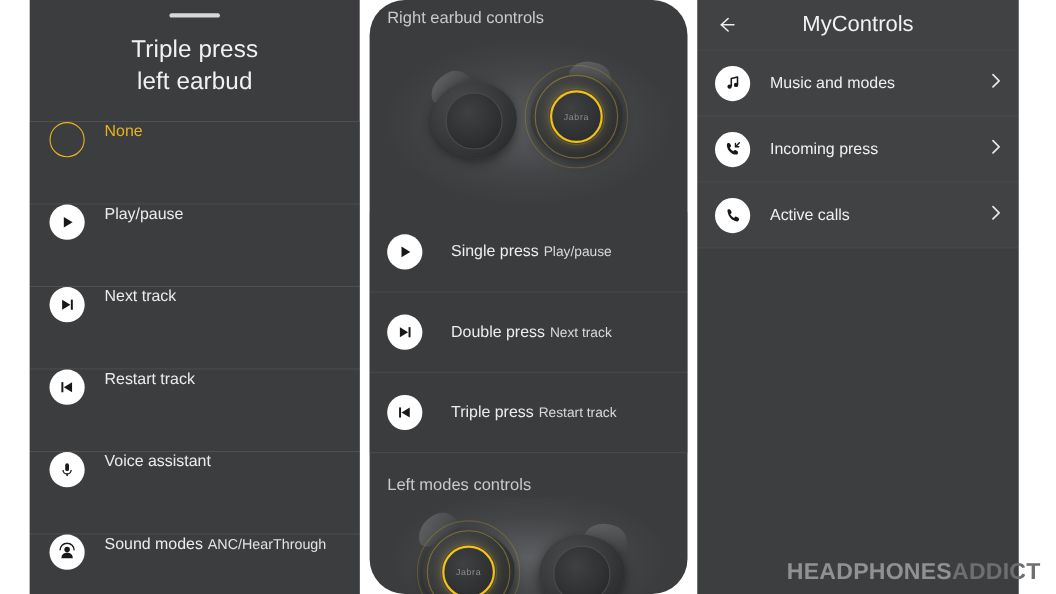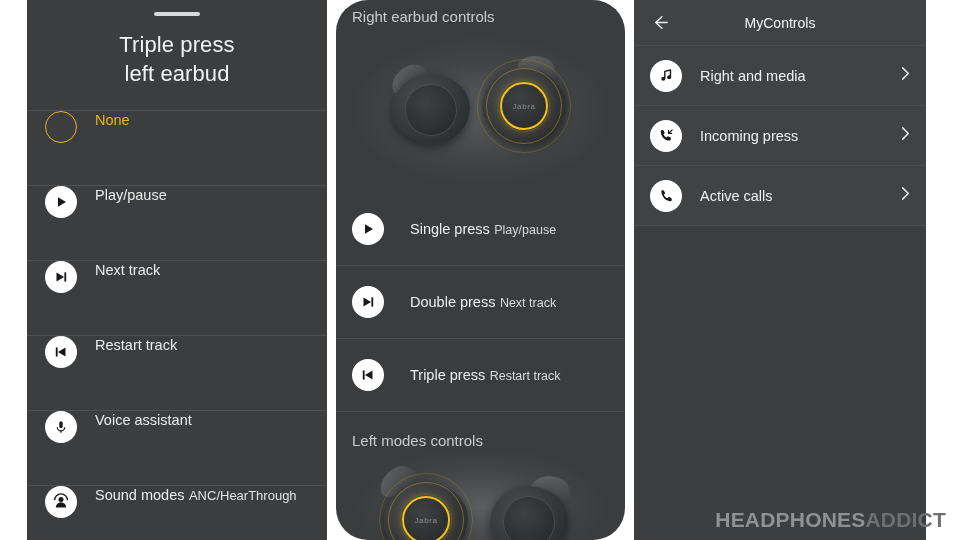--- a/index.html
+++ b/index.html
@@ -195,21 +195,21 @@
   .back-btn {
     width:40px; height:40px;
     display:flex; align-items:center; justify-content:center;
     margin-left:6px;
   }
   .app-title {
     position:absolute;
     left:0; right:0;
     text-align:center;
     color:#f2f2f2;
-    font-size:14px;
+    font-size:20px;
     pointer-events:none;
   }
   .nav-row {
     display:flex;
     align-items:center;
     height:59px;
     padding:0 14px 0 16px;
     background:#404244;
   }
   .nav-row .nav-label {
@@ -435,21 +435,21 @@
     <div class="divider-r"></div>
 
     <div class="nav-row">
       <span class="badge">
         <svg width="17" height="17" viewBox="0 0 18 18">
           <path d="M7.2 12.2V4.6l6-1.4v7.2" fill="none" stroke="#17181a" stroke-width="1.5" stroke-linejoin="round"></path>
           <circle cx="5.6" cy="12.4" r="2.1" fill="#17181a"></circle>
           <circle cx="11.8" cy="10.8" r="2.1" fill="#17181a"></circle>
         </svg>
       </span>
-      <span class="nav-label">Right and media</span>
+      <span class="nav-label">Music and modes</span>
       <span class="chev">
         <svg width="13" height="17" viewBox="0 0 14 18">
             <path d="M4 3 L10 9 L4 15" fill="none" stroke="#e6e6e6" stroke-width="1.7" stroke-linecap="round" stroke-linejoin="round"></path>
           </svg>
       </span>
     </div>
     <div class="divider-r"></div>
 
     <div class="nav-row">
       <span class="badge">

